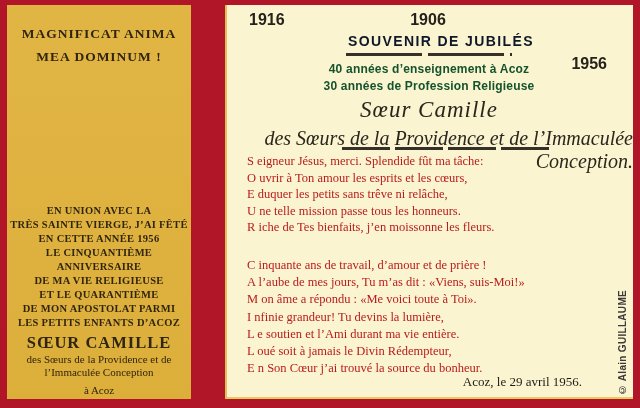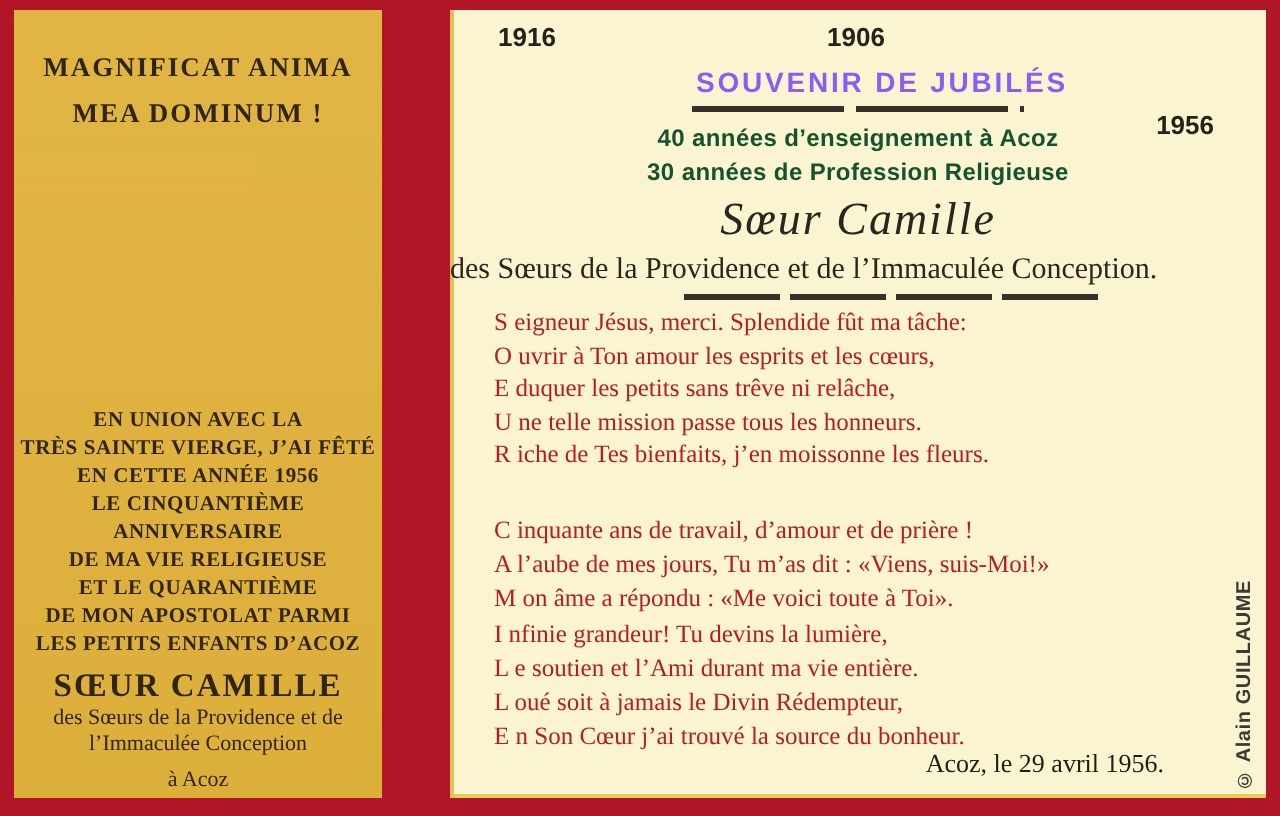--- a/index.html
+++ b/index.html
@@ -25,42 +25,42 @@
 
   
   .right-panel{
     position:absolute;left:225px;top:5px;width:408px;height:394px;
     background:#faf4d0;color:#28241c;
     box-shadow:inset 2px 0 0 #e3c055, inset 0 -2px 0 #e8cb5e;
   }
 
   .years-row{position:absolute;top:6px;left:24px;right:26px;display:flex;
     font-family:"Liberation Sans","DejaVu Sans",sans-serif;
-    font-weight:bold;font-size:13px;color:#25221b;}
+    font-weight:bold;font-size:16px;color:#25221b;}
   .yr{flex:1;}
   .yr.mid{text-align:center;}
   .yr.right{text-align:right;margin-top:44px;}
 
   .title{position:absolute;top:28px;left:0;right:0;text-align:center;
     font-family:"Liberation Sans","DejaVu Sans",sans-serif;
-    font-weight:bold;font-size:14px;letter-spacing:1.4px;color:#8b5cf6;padding-left:24px;}
+    font-weight:bold;font-size:14px;letter-spacing:1.4px;color:#0f172a;padding-left:24px;}
   .title-rule{position:absolute;top:48px;left:50%;transform:translateX(-50%);
     width:166px;height:3px;
     background:repeating-linear-gradient(90deg,#35312a 0 76px,rgba(0,0,0,0) 76px 82px);}
 
   .sub{position:absolute;left:0;right:0;text-align:center;
     font-family:"Liberation Sans","DejaVu Sans",sans-serif;
     font-weight:bold;font-size:12px;letter-spacing:.2px;color:#14532d;}
   .sub1{top:57px;}
   .sub2{top:74px;}
 
   .script-name{position:absolute;top:92px;left:0;right:0;text-align:center;
     font-style:italic;font-size:23px;letter-spacing:1px;color:#2a261e;}
-  .script-cong{position:absolute;top:122px;left:0;right:0;text-align:left;
-    font-size:15px;color:#2a261e;}
+  .script-cong{position:absolute;top:122px;left:0;right:0;text-align:right;
+    font-style:italic;font-size:20px;color:#2a261e;}
   .rule2{position:absolute;top:142px;left:calc(50% + 18px);transform:translateX(-50%);
     width:210px;height:3px;
     background:repeating-linear-gradient(90deg,#35312a 0 48px,rgba(0,0,0,0) 48px 53px);}
 
   .poem{position:absolute;top:148px;left:22px;right:14px;
     font-size:12.5px;color:#b91c1c;}
   .stanza div{white-space:nowrap;}
   .s1{line-height:16.6px;}
   .s2{margin-top:21px;line-height:17.2px;}
 

